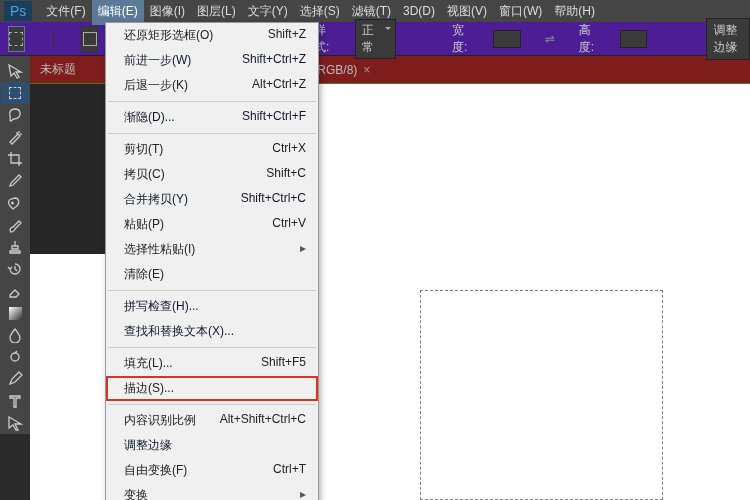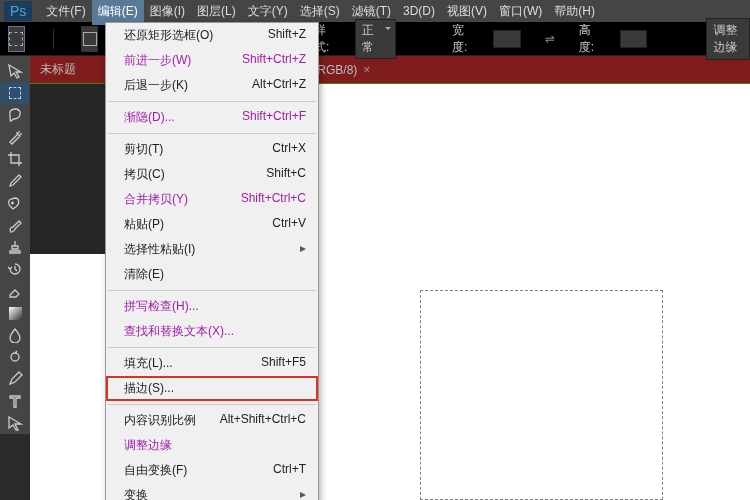--- a/index.html
+++ b/index.html
@@ -1,42 +1,42 @@
 <!DOCTYPE html>
 <html><head>
 <meta charset="utf-8">
 <style>
 *{margin:0;padding:0;box-sizing:border-box;font-family:"Microsoft YaHei",Arial,sans-serif;font-size:12px;user-select:none}
 body{background:#2a2a2a;width:750px;height:500px;overflow:hidden;position:relative}
 .menubar{background:#454545;height:22px;display:flex;align-items:center;color:#ddd;padding-left:4px}
 .ps-logo{background:#1a3d5c;color:#4fa3d7;font-weight:normal;font-size:14px;padding:2px 6px;margin-right:8px;font-family:Arial}
 .menu-item{padding:7px 6px;cursor:default}
 .menu-item.active{background:#5b7a9a;color:#fff}
-.optbar{background:#000000;height:34px;display:flex;align-items:center;color:#ccc;padding-left:8px;gap:24px;border-bottom:1px solid #222}
+.optbar{background:#4c1d95;height:34px;display:flex;align-items:center;color:#ccc;padding-left:8px;gap:24px;border-bottom:1px solid #222}
 .tool-icon{width:26px;height:26px;border:1px solid #333;background:#3a3a3a;display:flex;align-items:center;justify-content:center}
 .tool-icon.sel{border:1px solid #5b7a9a}
 .marquee-ico{border:1px dashed #aaa;width:14px;height:14px}
 .optbar .sep{width:1px;height:20px;background:#333;margin:0 4px}
 .lbl{color:#ccc}
 .select-box{background:#3a3a3a;border:1px solid #222;padding:2px 18px 2px 6px;color:#ccc;position:relative}
 .select-box:after{content:"";position:absolute;right:4px;top:7px;border:3px solid transparent;border-top-color:#aaa}
 .btn{background:#3a3a3a;border:1px solid #222;padding:3px 6px;color:#ccc}
 .tabbar{background:#7f1d1d;height:28px;display:flex;align-items:center;color:#bbb;padding-left:32px;border-bottom:1px solid #4d7c0f}
 .tab{padding:4px 8px}
 .tab .x{margin-left:6px;color:#999}
 .toolbox{position:absolute;left:0;top:56px;width:30px;background:#454545;display:flex;flex-direction:column;align-items:center;padding-top:4px;gap:0}
 .tbitem{width:28px;height:22px;display:flex;align-items:center;justify-content:center;color:#ccc;cursor:default}
 .tbitem.sel{background:#2d5070}
 .tbitem svg{width:16px;height:16px}
 .canvas-area{position:absolute;left:30px;top:84px;right:0;bottom:0;background:#fff}
 .dark-area{position:absolute;left:30px;top:84px;width:270px;height:170px;background:#262626}
 .selection{position:absolute;left:420px;top:290px;width:243px;height:210px;border:1px dashed #808080}
 .dropdown{position:absolute;left:105px;top:22px;width:214px;background:#f0f0f0;border:1px solid #999;box-shadow:2px 2px 6px rgba(0,0,0,.3);color:#222;z-index:100}
 .dd-item{display:flex;justify-content:space-between;padding:4px 12px 4px 18px;cursor:default}
-.dd-item.disabled{color:#a21caf}
+.dd-item.disabled{color:#0f172a}
 .dd-item .arr{color:#555}
 .dd-sep{height:1px;background:#ccc;margin:3px 2px}
 .dd-item.hl{border:2px solid #e03020;padding:2px 12px 2px 16px}
 .numbox{background:#3a3a3a;color:#888;width:44px;height:18px;border:1px solid #222;display:inline-block}
 </style>
 </head>
 <body>
 
 <div class="menubar">
   <span class="ps-logo">Ps</span>

